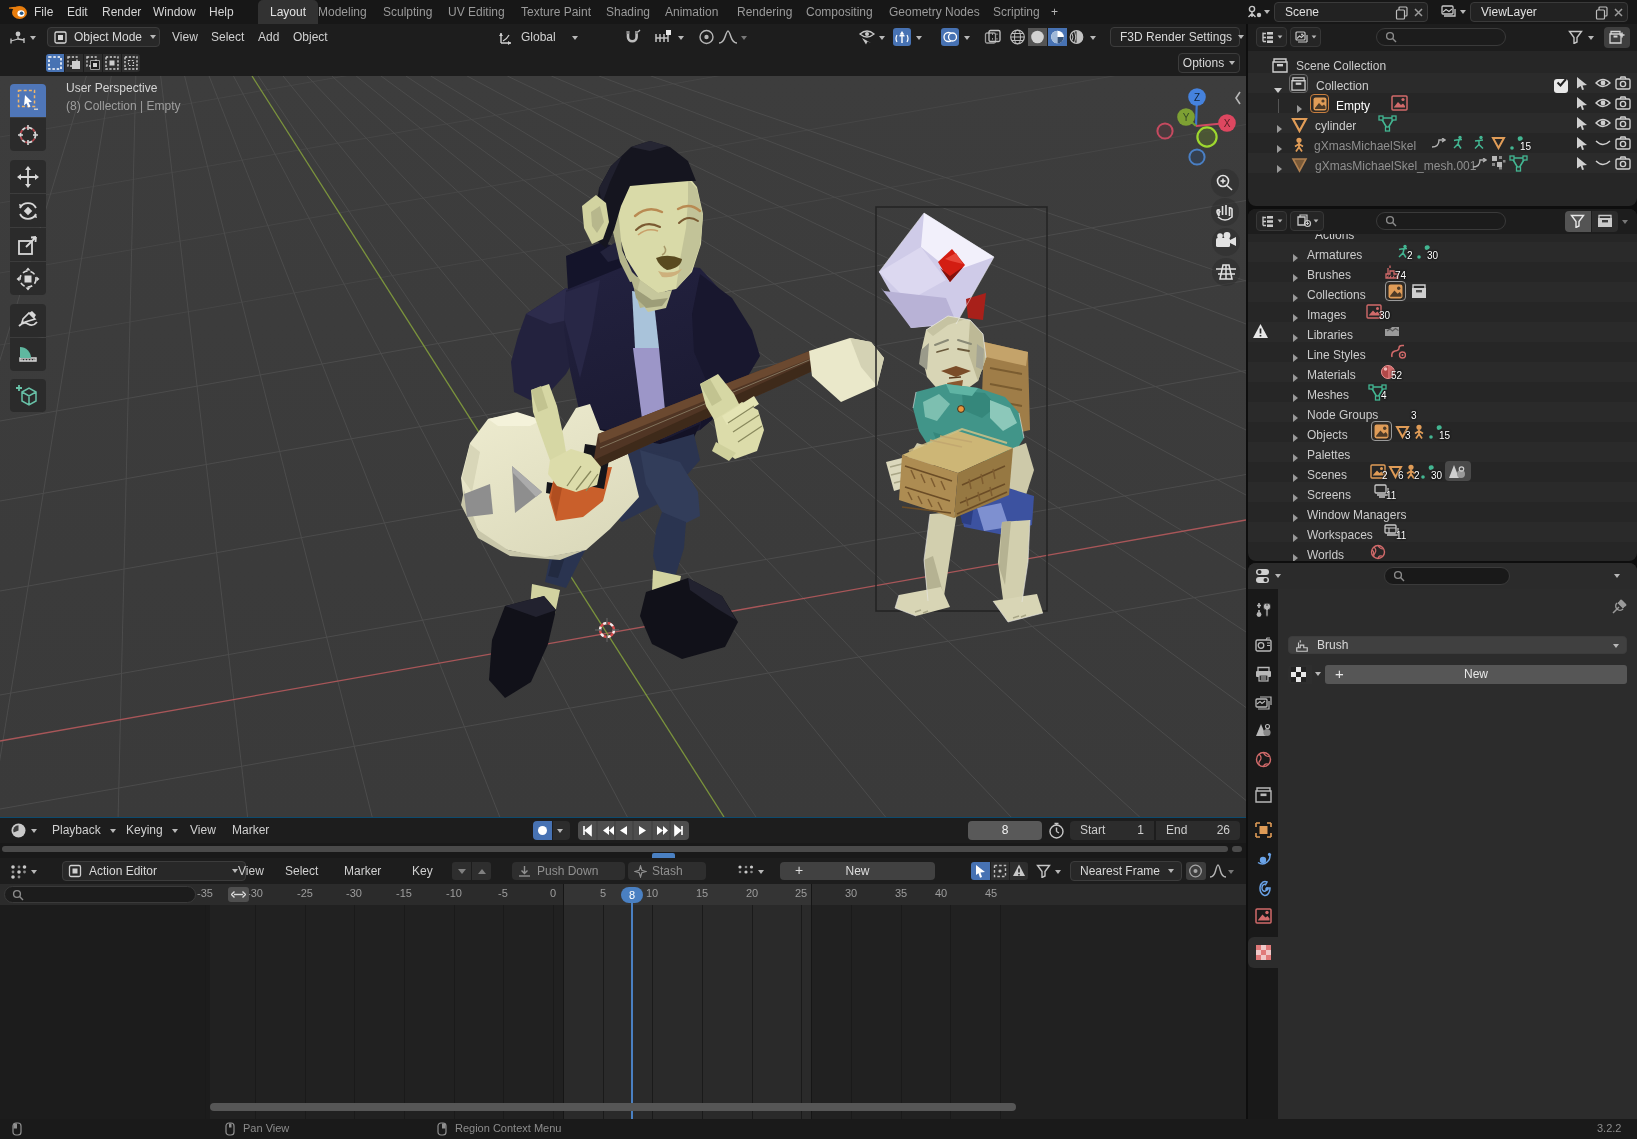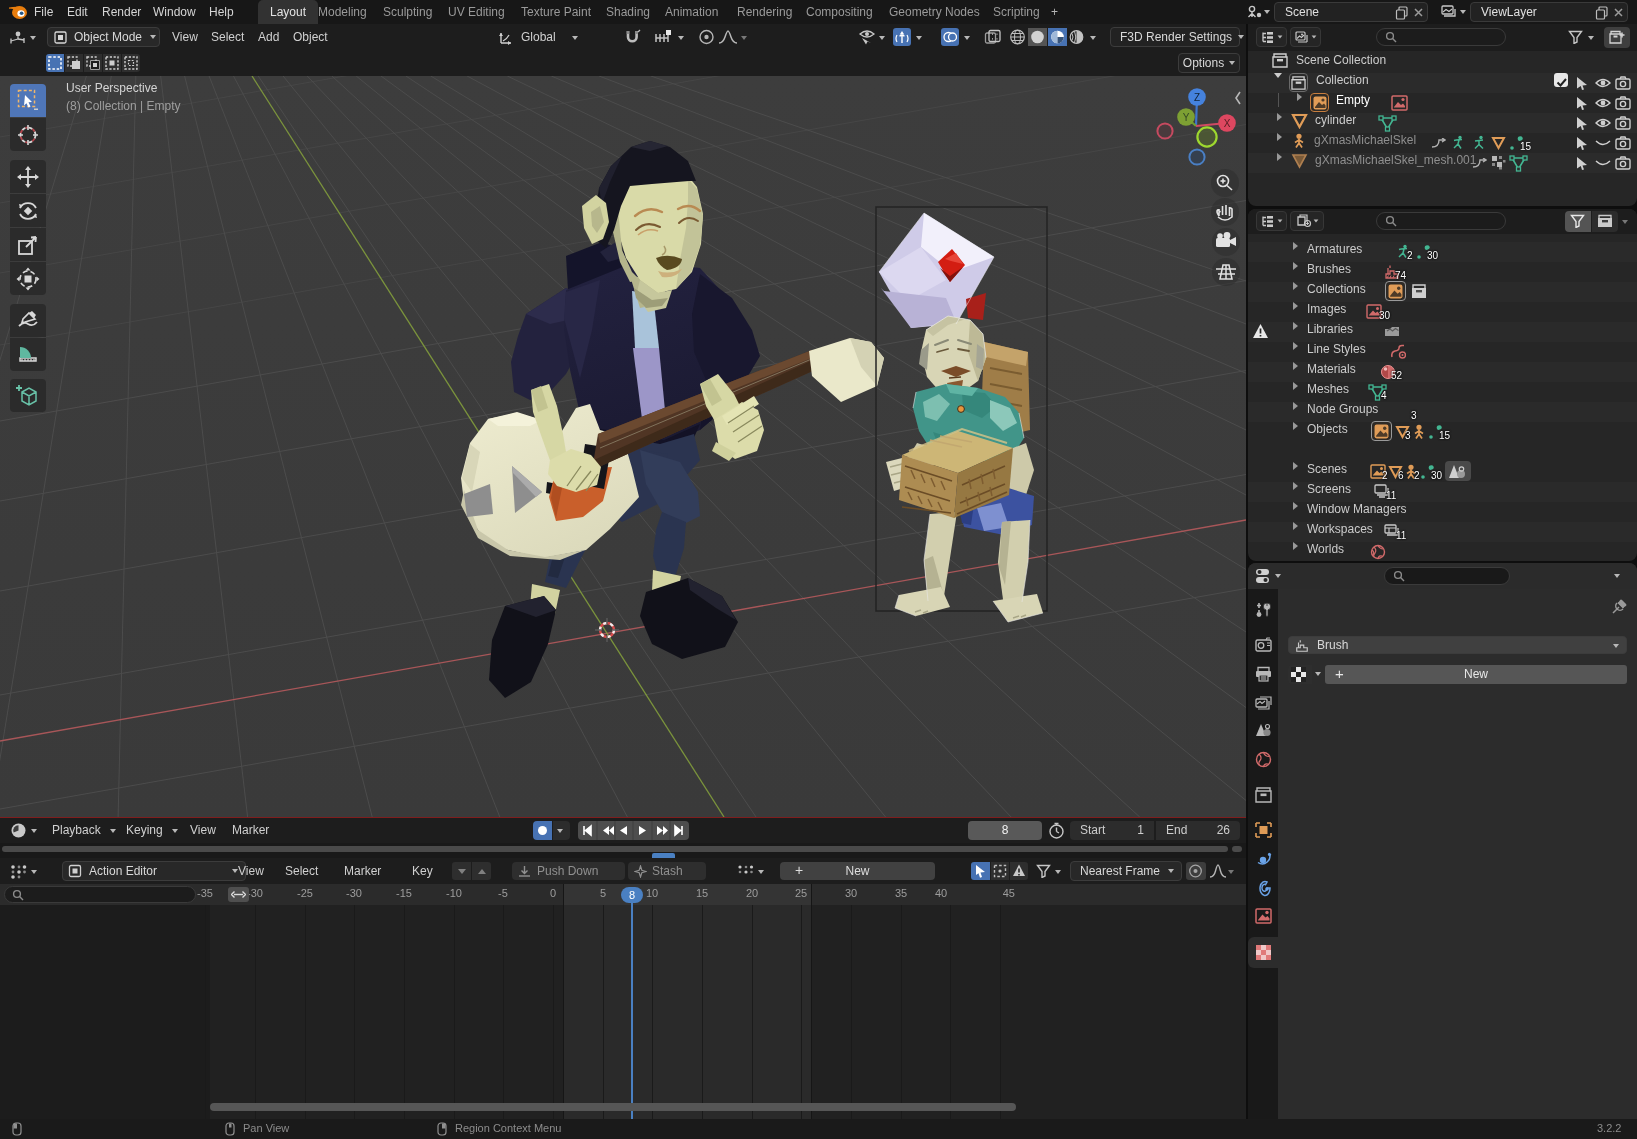--- a/index.html
+++ b/index.html
@@ -12,21 +12,21 @@
 .tab{color:#9a9a9a;font-size:12px;line-height:24px}
 .tab.active{background:#323232;color:#e3e3e3;border-radius:5px 5px 0 0;padding:0 12px}
 
 .hdr{background:#1d1d1d}
 .hmenu{color:#d0d0d0;font-size:12px}
 .dd{background:#282828;border:1px solid #3c3c3c;border-radius:4px;color:#d8d8d8;font-size:12px;display:flex;align-items:center}
 .field{background:#2b2b2b;border-radius:4px;color:#d8d8d8;font-size:12px;display:flex;align-items:center}
 .caret{display:inline-block;width:0;height:0;border-left:3.5px solid transparent;border-right:3.5px solid transparent;border-top:4px solid #b8b8b8}
 .caretdim{border-top-color:#777}
 
-.row{position:absolute;left:0;width:100%;height:20px;display:flex;align-items:flex-start}
+.row{position:absolute;left:0;width:100%;height:20px;display:flex;align-items:flex-end}
 .ot{font-size:12px;color:#cccccc;white-space:nowrap}
 .otdim{font-size:12px;color:#8f8f8f;white-space:nowrap}
 .tri-r{display:inline-block;width:0;height:0;border-top:4px solid transparent;border-bottom:4px solid transparent;border-left:5px solid #999}
 .tri-d{display:inline-block;width:0;height:0;border-left:4px solid transparent;border-right:4px solid transparent;border-top:5px solid #ccc}
 .srch{background:#1c1c1c;border:1px solid #3a3a3a;border-radius:10px;height:17px;display:flex;align-items:center;color:#888}
 .btn{background:#2e2e2e;border-radius:4px;display:flex;align-items:center;justify-content:center}
 </style>
 </head>
 <body>
 <div id="stage">
@@ -212,21 +212,21 @@
     <svg class="abs" style="left:105px;top:6px" width="14" height="14" viewBox="0 0 14 14">
         <rect x="1" y="1" width="12" height="12" fill="none" stroke="#cfcfcf" stroke-width="1.4" stroke-dasharray="2.2 1.6"></rect>
         <rect x="4.5" y="4.5" width="5" height="5" fill="#cfcfcf"></rect>
       </svg>
     <svg class="abs" style="left:124px;top:6px" width="14" height="14" viewBox="0 0 14 14">
         <rect x="1" y="1" width="12" height="12" fill="none" stroke="#cfcfcf" stroke-width="1.4" stroke-dasharray="2.2 1.6"></rect>
         <rect x="4.5" y="4.5" width="5" height="5" fill="none" stroke="#cfcfcf" stroke-width="1.2" stroke-dasharray="1.8 1.4"></rect>
       </svg>
     <div class="abs dd" style="left:1178px;top:3px;width:62px;height:20px;background:#222;justify-content:center">Options<span class="caret" style="margin-left:5px"></span></div>
   </div>
-  <div class="abs" id="vpcanvas" style="left:0;top:76px;width:1246px;height:896px;background:#7f1d1d;overflow:hidden">
+  <div class="abs" id="vpcanvas" style="left:0;top:76px;width:1246px;height:896px;background:#0c4a6e;overflow:hidden">
 <svg width="1246" height="741" viewBox="0 76 1246 741" style="position:absolute;left:0;top:0">
 <defs>
 <linearGradient id="bgg" x1="0" y1="0" x2="0" y2="1">
 <stop offset="0" stop-color="#3d3d3d"></stop>
             <stop offset="1" stop-color="#3a3a3a"></stop>
 </linearGradient>
 <linearGradient id="gbod" x1="0" y1="0" x2="0.6" y2="1">
 <stop offset="0" stop-color="#eeecd0"></stop>
             <stop offset="1" stop-color="#dcdabc"></stop>
 </linearGradient>
@@ -687,21 +687,21 @@
       <div class="abs" style="left:488px;top:3px;width:30px;text-align:center;font-size:11px;color:#9d9d9d">-5</div>
       <div class="abs" style="left:538px;top:3px;width:30px;text-align:center;font-size:11px;color:#9d9d9d">0</div>
       <div class="abs" style="left:588px;top:3px;width:30px;text-align:center;font-size:11px;color:#9d9d9d">5</div>
       <div class="abs" style="left:637px;top:3px;width:30px;text-align:center;font-size:11px;color:#9d9d9d">10</div>
       <div class="abs" style="left:687px;top:3px;width:30px;text-align:center;font-size:11px;color:#9d9d9d">15</div>
       <div class="abs" style="left:737px;top:3px;width:30px;text-align:center;font-size:11px;color:#9d9d9d">20</div>
       <div class="abs" style="left:786px;top:3px;width:30px;text-align:center;font-size:11px;color:#9d9d9d">25</div>
       <div class="abs" style="left:836px;top:3px;width:30px;text-align:center;font-size:11px;color:#9d9d9d">30</div>
       <div class="abs" style="left:886px;top:3px;width:30px;text-align:center;font-size:11px;color:#9d9d9d">35</div>
       <div class="abs" style="left:935px;top:3px;width:30px;font-size:11px;color:#9d9d9d">40</div>
-      <div class="abs" style="left:985px;top:3px;width:30px;text-align:right;font-size:11px;color:#9d9d9d">45</div>
+      <div class="abs" style="left:985px;top:3px;width:30px;text-align:left;font-size:11px;color:#9d9d9d">45</div>
     <div class="abs" style="left:205px;top:21px;width:1px;height:214px;background:#1a1a1a"></div>
       <div class="abs" style="left:255px;top:21px;width:1px;height:214px;background:#1a1a1a"></div>
       <div class="abs" style="left:305px;top:21px;width:1px;height:214px;background:#1a1a1a"></div>
       <div class="abs" style="left:354px;top:21px;width:1px;height:214px;background:#1a1a1a"></div>
       <div class="abs" style="left:404px;top:21px;width:1px;height:214px;background:#1a1a1a"></div>
       <div class="abs" style="left:454px;top:21px;width:1px;height:214px;background:#1a1a1a"></div>
       <div class="abs" style="left:503px;top:21px;width:1px;height:214px;background:#1a1a1a"></div>
       <div class="abs" style="left:553px;top:21px;width:1px;height:214px;background:#1a1a1a"></div>
       <div class="abs" style="left:603px;top:21px;width:1px;height:214px;background:#1a1a1a"></div>
       <div class="abs" style="left:652px;top:21px;width:1px;height:214px;background:#1a1a1a"></div>
@@ -1085,20 +1085,24 @@
         <span class="abs" style="left:157px;top:8px;font-size:10px;color:#fff;text-shadow:0 0 2px #000,0 0 2px #000">3</span>
         <svg class="abs" style="left:163px;top:2px" width="16" height="16" viewBox="0 0 16 16">
           <path d="M8,1.5 a1.8,1.8 0 0 1 0,3.6 a1.8,1.8 0 0 1 0,-3.6 Z M8,6 L8,10 M8,7 L4,9.5 M8,7 L12,9.5 M8,10 L5,14.5 M8,10 L11,14.5" stroke="#e09c57" stroke-width="1.7" fill="#e09c57"></path>
         </svg>
         <svg class="abs" style="left:180px;top:2px" width="16" height="16" viewBox="0 0 16 16">
           <path d="M3,13 L9,5 Q8,2.5 10,1.5 Q12.5,0.5 13.5,2.5 Q14.5,4.5 12,5.5 Q10,6.5 9,5 Z" fill="#43b692"></path>
           <circle cx="3" cy="13" r="1.8" fill="#43b692"></circle>
         </svg>
         <span class="abs" style="left:191px;top:8px;font-size:10px;color:#fff;text-shadow:0 0 2px #000,0 0 2px #000">15</span>
       </div>
+    <div class="row" style="top:233px;background:#2a2a2a">
+        <span class="tri-r" style="margin-left:45px"></span>
+        <span class="ot" style="margin-left:9px">Palettes</span>
+      </div>
     <div class="row" style="top:253px">
         <span class="tri-r" style="margin-left:45px"></span>
         <span class="ot" style="margin-left:9px">Scenes</span>
         <svg class="abs" style="left:122px;top:2px" width="16" height="15" viewBox="0 0 16 15">
           <rect x="1" y="1" width="14" height="13" rx="1" fill="none" stroke="#e09c57" stroke-width="1.4"></rect>
           <path d="M3,11 L7,6.5 L9.5,9 L11.5,7.5 L13.5,10 L13.5,11.5 L3,11.5 Z" fill="#e09c57"></path>
           <circle cx="11.5" cy="4.5" r="1.5" fill="#e09c57"></circle>
         </svg>
         <span class="abs" style="left:134px;top:8px;font-size:10px;color:#fff;text-shadow:0 0 2px #000,0 0 2px #000">2</span>
         <svg class="abs" style="left:140px;top:3px" width="15" height="14" viewBox="0 0 15 14">

